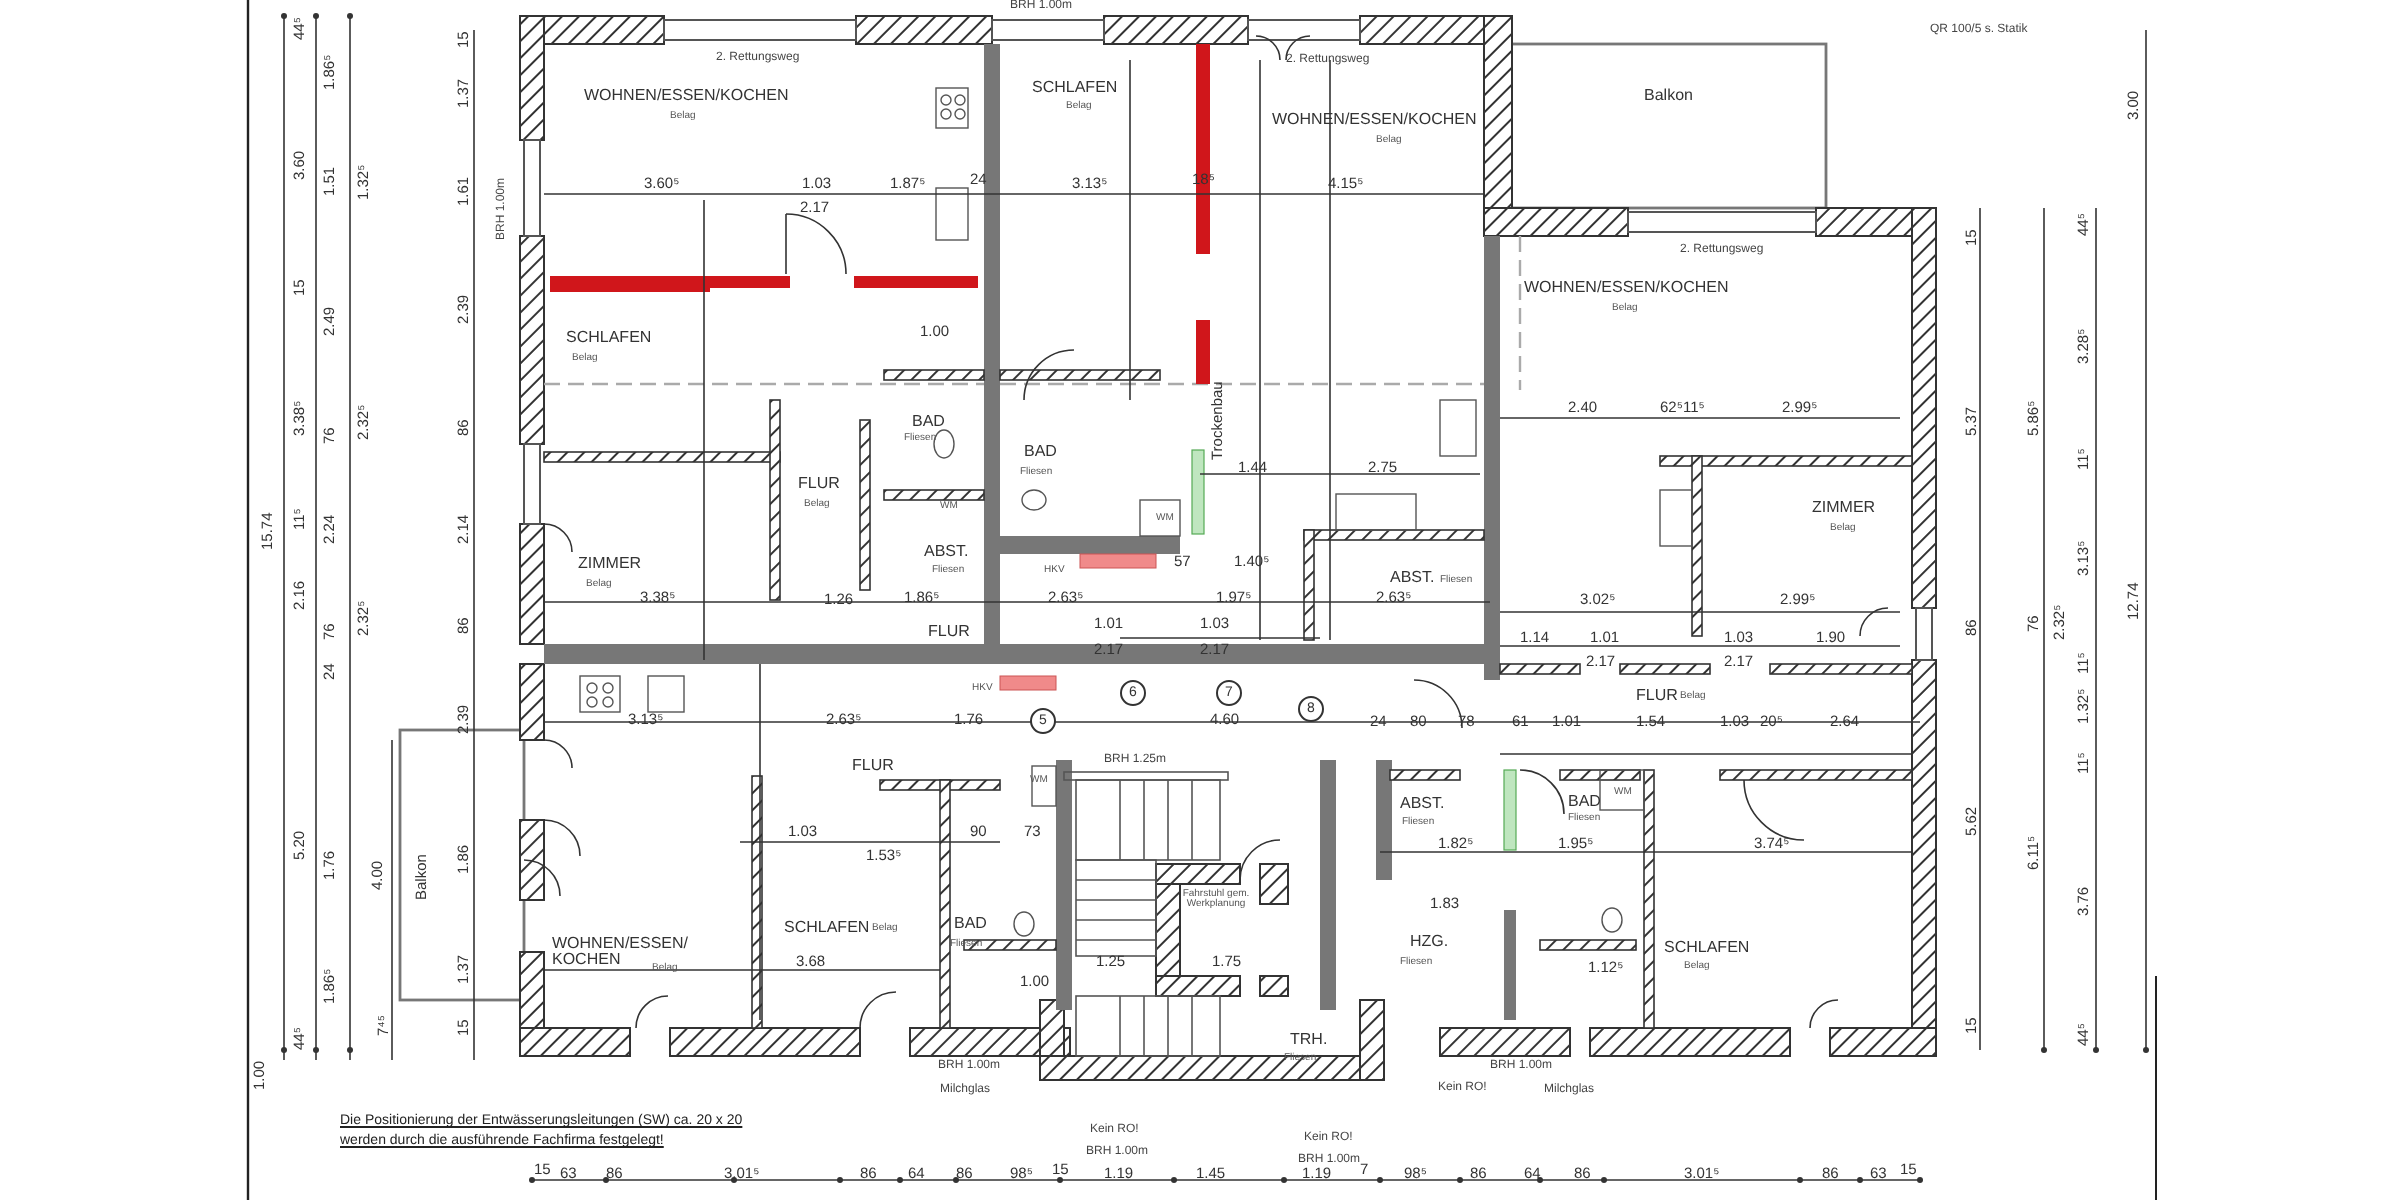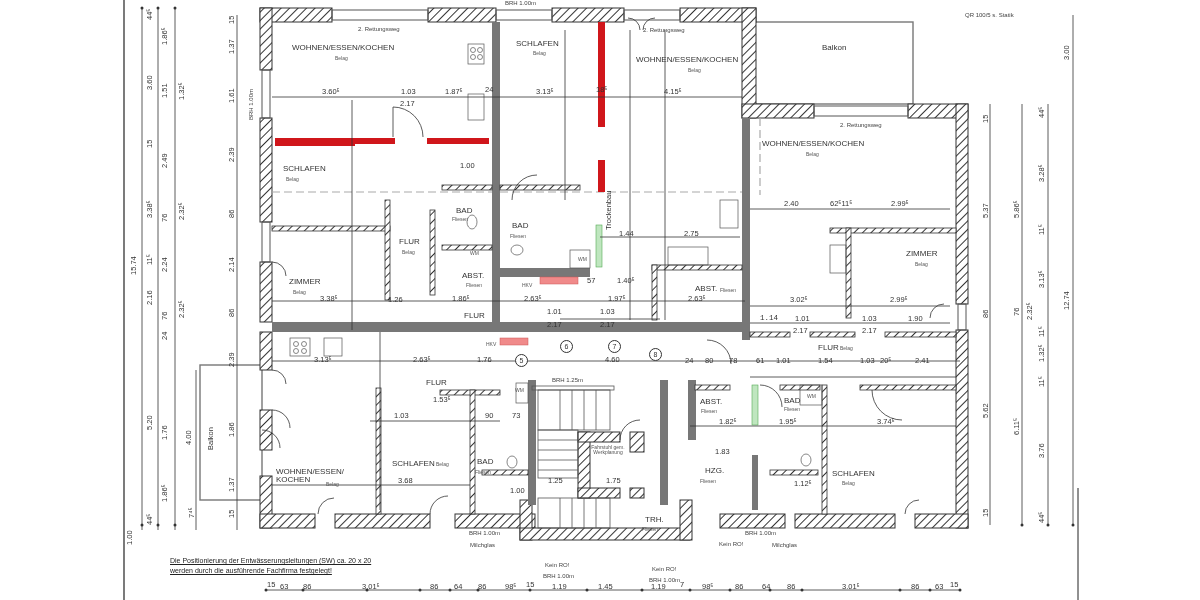--- a/index.html
+++ b/index.html
@@ -459,52 +459,52 @@
 <div class="lbl dim" style="left:664px;top:88px;">4.15⁵</div>
 <div class="lbl dim" style="left:460px;top:162px;">1.00</div>
 <div class="lbl dim" style="left:784px;top:200px;">2.40</div>
 <div class="lbl dim" style="left:830px;top:200px;">62⁵11⁵</div>
 <div class="lbl dim" style="left:891px;top:200px;">2.99⁵</div>
 <div class="lbl dim" style="left:619px;top:230px;">1.44</div>
 <div class="lbl dim" style="left:684px;top:230px;">2.75</div>
 <div class="lbl dim" style="left:587px;top:277px;">57</div>
 <div class="lbl dim" style="left:617px;top:277px;">1.40⁵</div>
 <div class="lbl dim" style="left:320px;top:295px;">3.38⁵</div>
-<div class="lbl dim" style="left:388px;top:296px;">1.26</div>
+<div class="lbl dim" style="left:412px;top:296px;">1.26</div>
 <div class="lbl dim" style="left:452px;top:295px;">1.86⁵</div>
 <div class="lbl dim" style="left:524px;top:295px;">2.63⁵</div>
 <div class="lbl dim" style="left:608px;top:295px;">1.97⁵</div>
 <div class="lbl dim" style="left:688px;top:295px;">2.63⁵</div>
 <div class="lbl dim" style="left:790px;top:296px;">3.02⁵</div>
 <div class="lbl dim" style="left:890px;top:296px;">2.99⁵</div>
 <div class="lbl dim" style="left:547px;top:308px;">1.01</div>
 <div class="lbl dim" style="left:600px;top:308px;">1.03</div>
 <div class="lbl dim" style="left:547px;top:321px;">2.17</div>
 <div class="lbl dim" style="left:600px;top:321px;">2.17</div>
-<div class="lbl dim" style="left:760px;top:315px;font-family:Liberation Mono, monospace;">1.14</div>
+<div class="lbl dim" style="left:760px;top:315px;">1.14</div>
 <div class="lbl dim" style="left:795px;top:315px;">1.01</div>
 <div class="lbl dim" style="left:862px;top:315px;">1.03</div>
 <div class="lbl dim" style="left:908px;top:315px;">1.90</div>
 <div class="lbl dim" style="left:793px;top:327px;">2.17</div>
 <div class="lbl dim" style="left:862px;top:327px;">2.17</div>
 <div class="lbl dim" style="left:314px;top:356px;">3.13⁵</div>
 <div class="lbl dim" style="left:413px;top:356px;">2.63⁵</div>
 <div class="lbl dim" style="left:477px;top:356px;">1.76</div>
 <div class="lbl dim" style="left:605px;top:356px;">4.60</div>
 <div class="lbl dim" style="left:685px;top:357px;">24</div>
 <div class="lbl dim" style="left:705px;top:357px;">80</div>
 <div class="lbl dim" style="left:729px;top:357px;">78</div>
 <div class="lbl dim" style="left:756px;top:357px;">61</div>
 <div class="lbl dim" style="left:776px;top:357px;">1.01</div>
 <div class="lbl dim" style="left:818px;top:357px;">1.54</div>
 <div class="lbl dim" style="left:860px;top:357px;">1.03</div>
 <div class="lbl dim" style="left:880px;top:357px;">20⁵</div>
-<div class="lbl dim" style="left:915px;top:357px;">2.41</div>
+<div class="lbl dim" style="left:915px;top:357px;">2.64</div>
 <div class="lbl dim" style="left:394px;top:412px;">1.03</div>
-<div class="lbl dim" style="left:433px;top:396px;">1.53⁵</div>
+<div class="lbl dim" style="left:433px;top:424px;">1.53⁵</div>
 <div class="lbl dim" style="left:485px;top:412px;">90</div>
 <div class="lbl dim" style="left:512px;top:412px;">73</div>
 <div class="lbl dim" style="left:719px;top:418px;">1.82⁵</div>
 <div class="lbl dim" style="left:779px;top:418px;">1.95⁵</div>
 <div class="lbl dim" style="left:877px;top:418px;">3.74⁵</div>
 <div class="lbl dim" style="left:715px;top:448px;">1.83</div>
 <div class="lbl dim" style="left:398px;top:477px;">3.68</div>
 <div class="lbl dim" style="left:548px;top:477px;">1.25</div>
 <div class="lbl dim" style="left:606px;top:477px;">1.75</div>
 <div class="lbl dim" style="left:510px;top:487px;">1.00</div>

